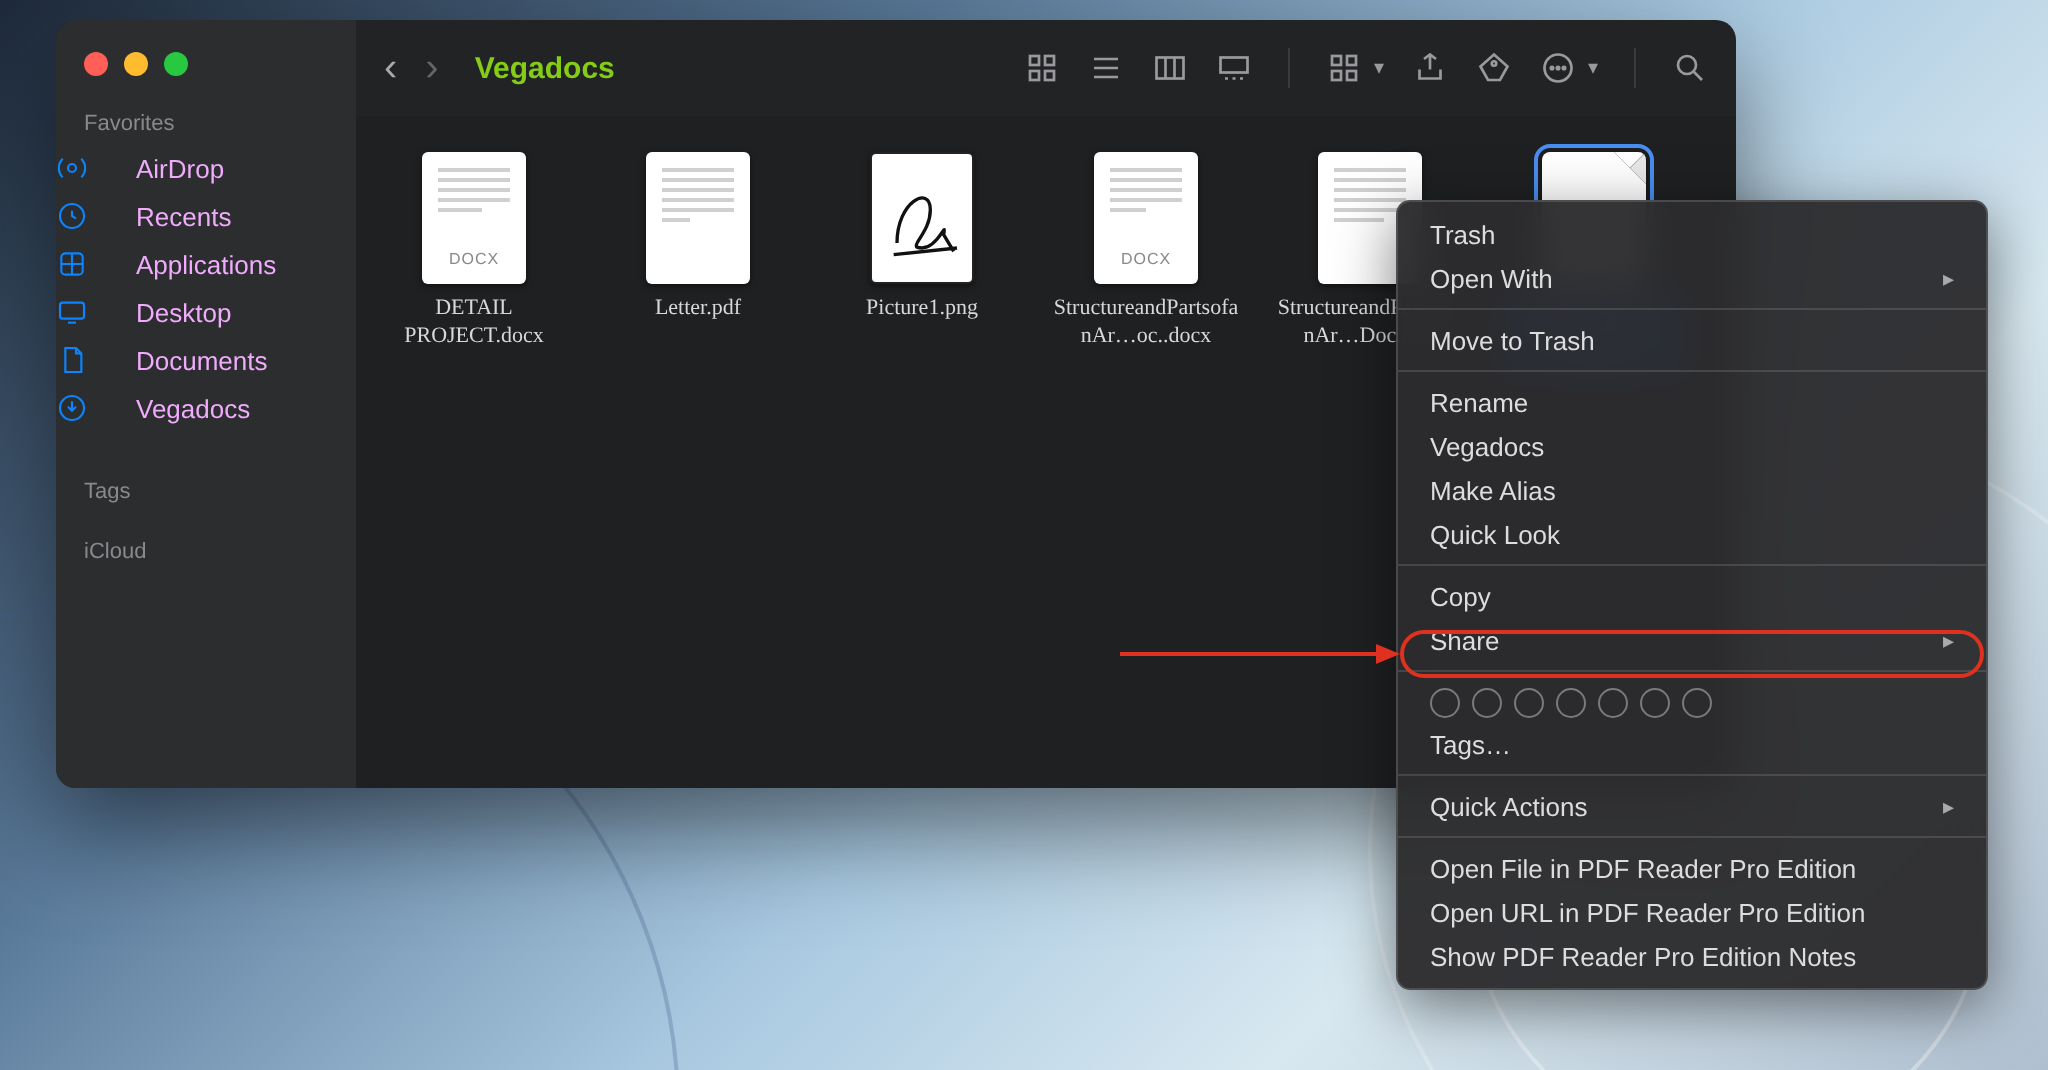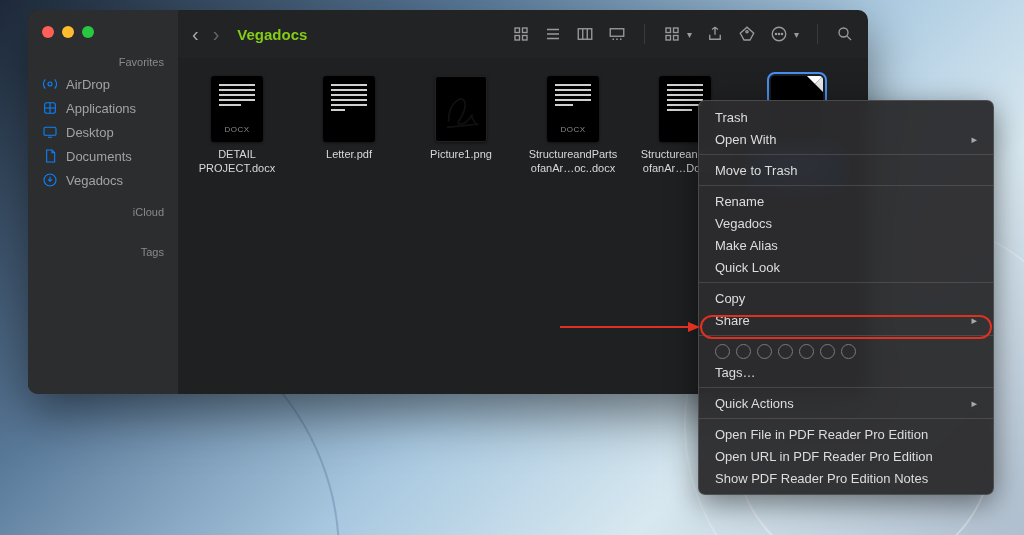--- a/index.html
+++ b/index.html
@@ -11,61 +11,61 @@
   .swirl { position: absolute; border-radius: 50%; border: 2px solid rgba(255,255,255,0.25); }
   .s1 { width: 420px; height: 420px; right: -80px; bottom: -100px; }
   .s2 { width: 260px; height: 260px; right: 30px; bottom: -40px; border-color: rgba(255,255,255,0.35); }
   .s3 { width: 520px; height: 520px; left: -180px; bottom: -280px; border-color: rgba(70,100,140,0.3); }
 
   .window {
     position: absolute; left: 28px; top: 10px; width: 840px; height: 384px;
     background: #222325; border-radius: 10px; box-shadow: 0 20px 50px rgba(0,0,0,0.5);
     display: flex; overflow: hidden; color: #ddd;
   }
-  .sidebar { width: 150px; background: #2c2d2f; padding: 6px 0; font-size: 13px; text-align: right; }
+  .sidebar { width: 150px; background: #2c2d2f; padding: 6px 0; font-size: 13px; }
   .traffic { display: flex; gap: 8px; padding: 10px 14px 14px; }
   .dot { width: 12px; height: 12px; border-radius: 50%; }
   .red { background: #ff5f57; } .yellow { background: #febc2e; } .green { background: #28c840; }
   .section-label { color: #8a8a8e; font-size: 11px; padding: 4px 14px; }
-  .side-item { display: flex; align-items: center; gap: 8px; padding: 4px 14px; color: #a3a3a3; cursor: default; }
+  .side-item { display: flex; align-items: center; gap: 24px; padding: 4px 0; color: #f0abfc; cursor: default; }
   .side-item svg { width: 16px; height: 16px; flex: none; }
   .blue-icon { stroke: #0a84ff; fill: none; stroke-width: 1.6; }
 
   .main { flex: 1; display: flex; flex-direction: column; }
   .toolbar { height: 48px; display: flex; align-items: center; gap: 10px; padding: 0 14px; }
   .nav-arrows { display: flex; gap: 14px; color: #aaa; font-size: 20px; }
   .title { font-size: 15px; font-weight: 600; color: #84cc16; margin-left: 8px; }
   .spacer { flex: 1; }
   .tb-group { display: flex; align-items: center; gap: 14px; color: #9a9a9e; }
   .tb-group svg, .tb-group .glyph { width: 18px; height: 18px; display:block; }
   .sep { width: 1px; height: 20px; background: #3a3b3e; margin: 0 4px; }
 
   .grid {
     flex: 1; background: #1f2022; padding: 18px 12px; display: flex; gap: 18px; align-items: flex-start;
   }
   .file { width: 94px; display: flex; flex-direction: column; align-items: center; gap: 6px; text-align: center; }
   .thumb {
-    width: 52px; height: 66px; background: #000000; border-radius: 3px; position: relative;
+    width: 52px; height: 66px; background: #ffffff; border-radius: 3px; position: relative;
     box-shadow: 0 1px 3px rgba(0,0,0,0.5); overflow: hidden;
   }
   .thumb.fold::after {
     content: ""; position: absolute; top: 0; right: 0; width: 16px; height: 16px;
     background: linear-gradient(135deg, #fff 48%, #b8b8b8 50%, #e8e8e8 52%);
     clip-path: polygon(0 0, 100% 100%, 100% 0);
   }
   .thumb.blank.fold::before {
      content:""; position:absolute; top:0; right:0; width:16px; height:16px; background:#1f2022;
      clip-path: polygon(0 0, 100% 0, 100% 100%);
   }
   .docx-band { position: absolute; bottom: 8px; left: 0; right: 0; text-align: center; font-size: 8px; color: #888; letter-spacing: 0.5px; }
   .doc-lines { position:absolute; top:8px; left:8px; right:8px; }
   .doc-lines div { height:2px; background:#d0d0d0; margin-bottom:3px; }
   .signature { position:absolute; inset:0; display:flex; align-items:center; justify-content:center; }
   .signature svg { width: 44px; height: 50px; }
-  .fname { font-size: 11px; line-height: 1.25; color: #d8d8d8; word-break: break-word; max-width: 100%; }
+  .fname { font-size: 11px; line-height: 1.25; color: #d8d8d8; word-break: break-word; max-width: 100%; font-family: Liberation Serif, serif; }
   .fname.sel { background: #0a5bd6; color: #fff; border-radius: 3px; padding: 0 2px; display: inline-block; }
   .thumb.sel { outline: 2px solid #4a8df0; outline-offset: 2px; border-radius:4px; }
 
   .ctx-menu {
     position: absolute; left: 698px; top: 100px; width: 296px;
     background: rgba(44,44,46,0.96); border: 0.5px solid rgba(120,120,120,0.4);
     border-radius: 7px; box-shadow: 0 8px 30px rgba(0,0,0,0.5);
     padding: 5px 0; color: #ddd; font-size: 13px; backdrop-filter: blur(8px);
   }
   .mi { padding: 3px 16px; display: flex; align-items: center; justify-content: space-between; cursor: default; min-height: 22px; }
@@ -99,20 +99,27 @@
 
     <div class="side-item">
       <svg class="blue-icon" viewBox="0 0 24 24">
           <circle cx="12" cy="12" r="3"></circle>
           <path d="M5 19a10 10 0 0 1 0-14M19 5a10 10 0 0 1 0 14"></path>
         </svg>
       <span>AirDrop</span>
     </div>
     <div class="side-item">
       <svg class="blue-icon" viewBox="0 0 24 24">
+          <circle cx="12" cy="12" r="9"></circle>
+          <path d="M12 8v4l3 2"></path>
+        </svg>
+      <span>Recents</span>
+    </div>
+    <div class="side-item">
+      <svg class="blue-icon" viewBox="0 0 24 24">
           <rect x="4" y="4" width="16" height="16" rx="3"></rect>
           <path d="M12 4l0 16M4 12l16 0"></path>
         </svg>
       <span>Applications</span>
     </div>
     <div class="side-item">
       <svg class="blue-icon" viewBox="0 0 24 24">
           <rect x="3" y="5" width="18" height="12" rx="2"></rect>
           <path d="M9 20h6"></path>
         </svg>
@@ -126,22 +133,22 @@
       <span>Documents</span>
     </div>
     <div class="side-item">
       <svg class="blue-icon" viewBox="0 0 24 24">
           <circle cx="12" cy="12" r="9"></circle>
           <path d="M12 7v7m-3-3l3 3 3-3"></path>
         </svg>
       <span>Vegadocs</span>
     </div>
 
+    <div class="section-label" style="margin-top:20px">Tags</div>
     <div class="section-label" style="margin-top:10px">iCloud</div>
-    <div class="section-label" style="margin-top:20px">Tags</div>
   </div>
 
   <div class="main">
     <div class="toolbar">
       <div class="nav-arrows">
         <span>‹</span>
         <span style="color:#666">›</span>
       </div>
       <div class="title">Vegadocs</div>
       <div class="spacer"></div>

